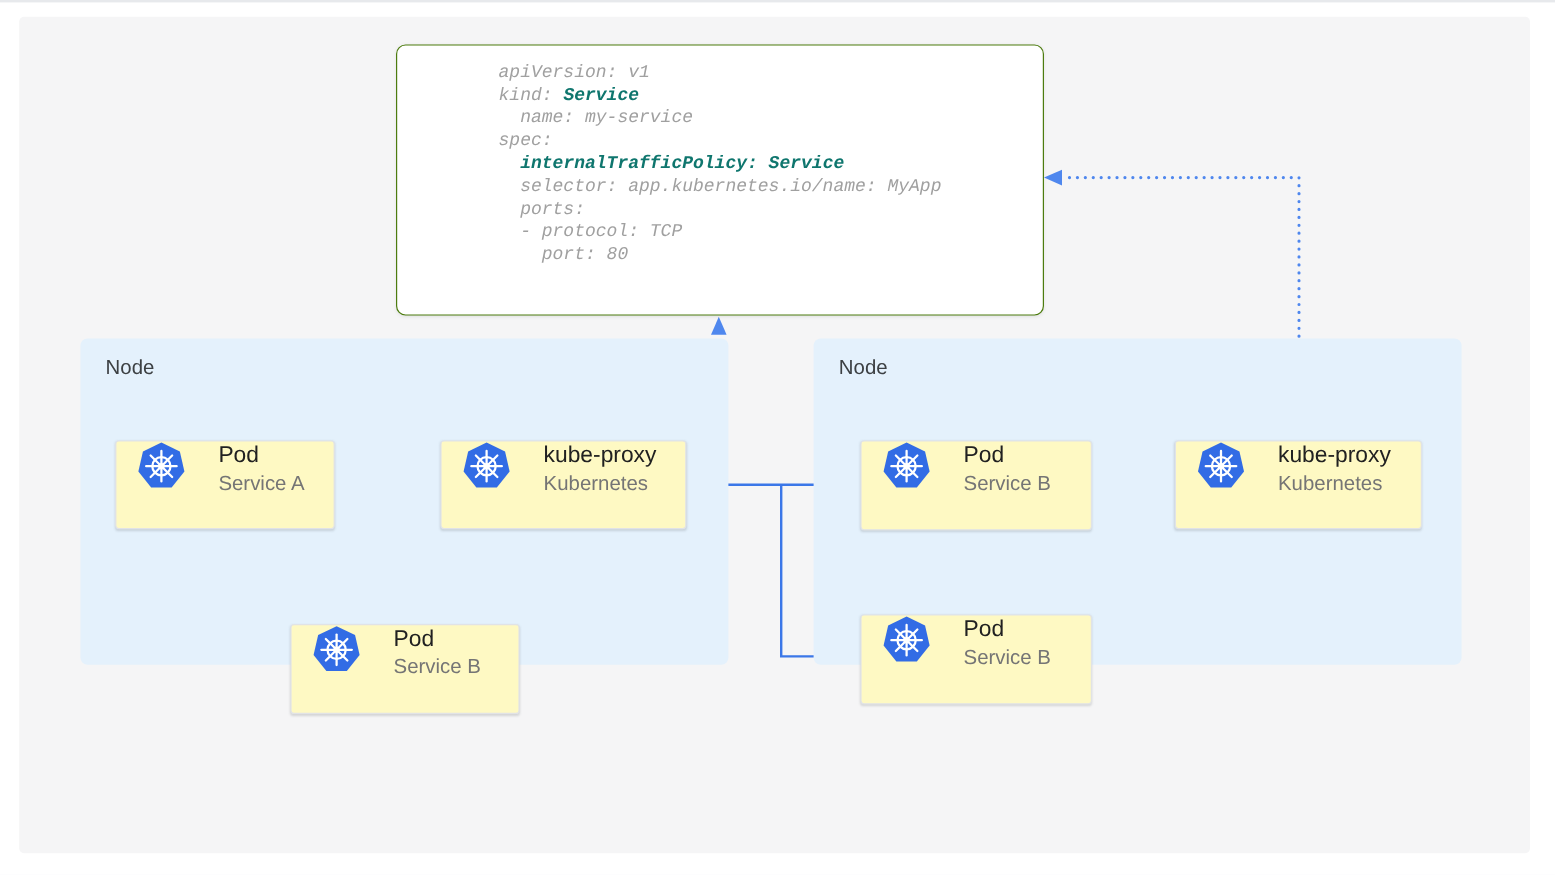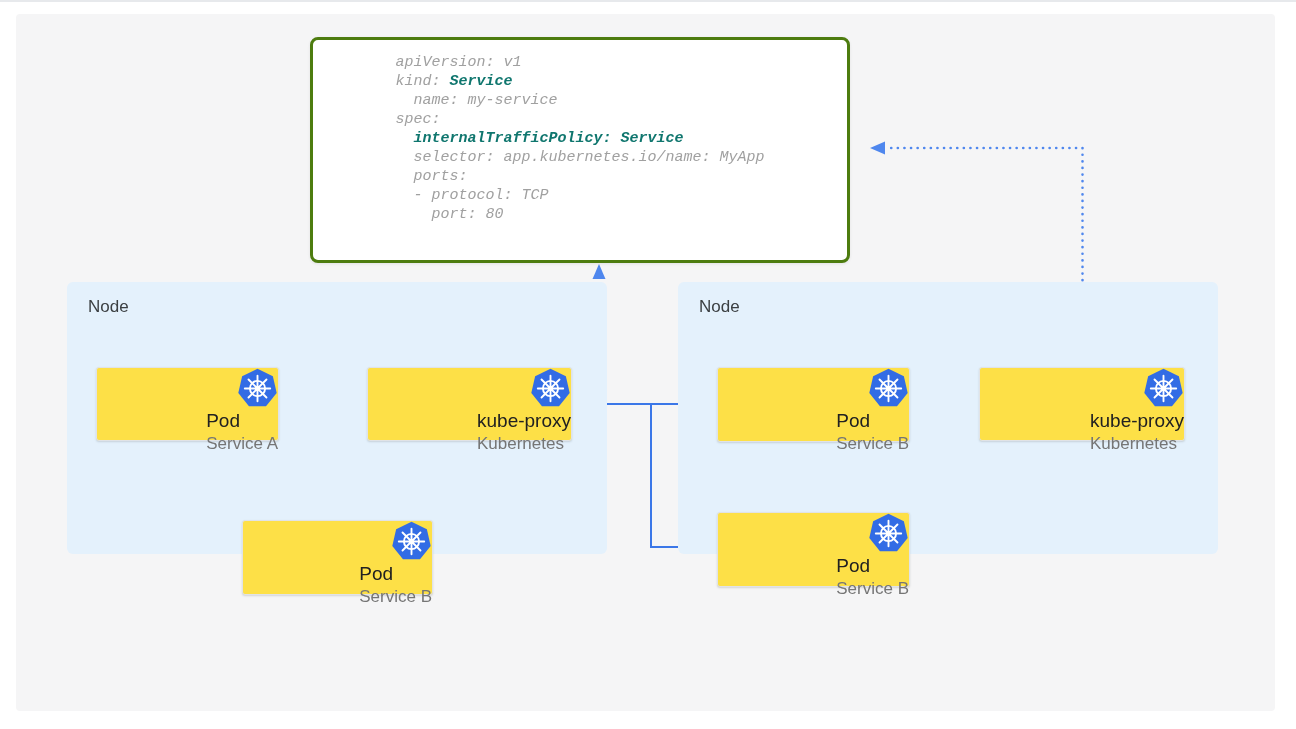--- a/index.html
+++ b/index.html
@@ -23,24 +23,24 @@
     background: #f5f5f6;
     border-radius: 4px;
   }
   .arrows {
     position: absolute; left: 0; top: 0;
     width: 1296px; height: 729px;
     pointer-events: none;
   }
   
   .yaml-panel {
-    position: absolute; left: 310px; top: 37px;
+    position: absolute; left: 330px; top: 37px;
     width: 540px; height: 226px;
     background: #ffffff;
-    border: 3px solid #4d7c0f;
+    border: 1px solid #4d7c0f;
     border-radius: 8px;
     box-shadow: 0 1px 3px rgba(60,64,67,0.10);
     box-sizing: border-box;
     display: flex; justify-content: center;
     padding-top: 13px;
   }
   .code {
     font-family: "Liberation Mono", "DejaVu Sans Mono", monospace;
     font-style: italic;
     font-size: 15px;
@@ -59,28 +59,27 @@
   }
   .node-left  { left: 67px; }
   .node-right { left: 678px; }
   .node-label {
     position: absolute; left: 21px; top: 15px;
     font-size: 17px; color: #3c4043;
   }
   
   .card {
     position: absolute;
-    background: #fde047;
+    background: #fef9c3;
     border: 1px solid #e1e3e6;
     border-radius: 3px;
     box-shadow: 0 1px 2px rgba(60,64,67,0.18);
     box-sizing: border-box;
-    display: flex; align-items: flex-end;
+    display: flex; align-items: flex-start;
     padding-left: 17px;
-    flex-direction: column;
   }
   .card .k8s { width: 41px; height: 41px; flex: 0 0 auto; }
   .card-text { margin-left: 27px; }
   .card-title {
     font-size: 19px; color: #212121; line-height: 24px;
   }
   .card-subtitle {
     font-size: 17px; color: #757575; line-height: 22px;
   }
   .card-pod-a        { left: 96px;  top: 367px; width: 183px; height: 74px; }

